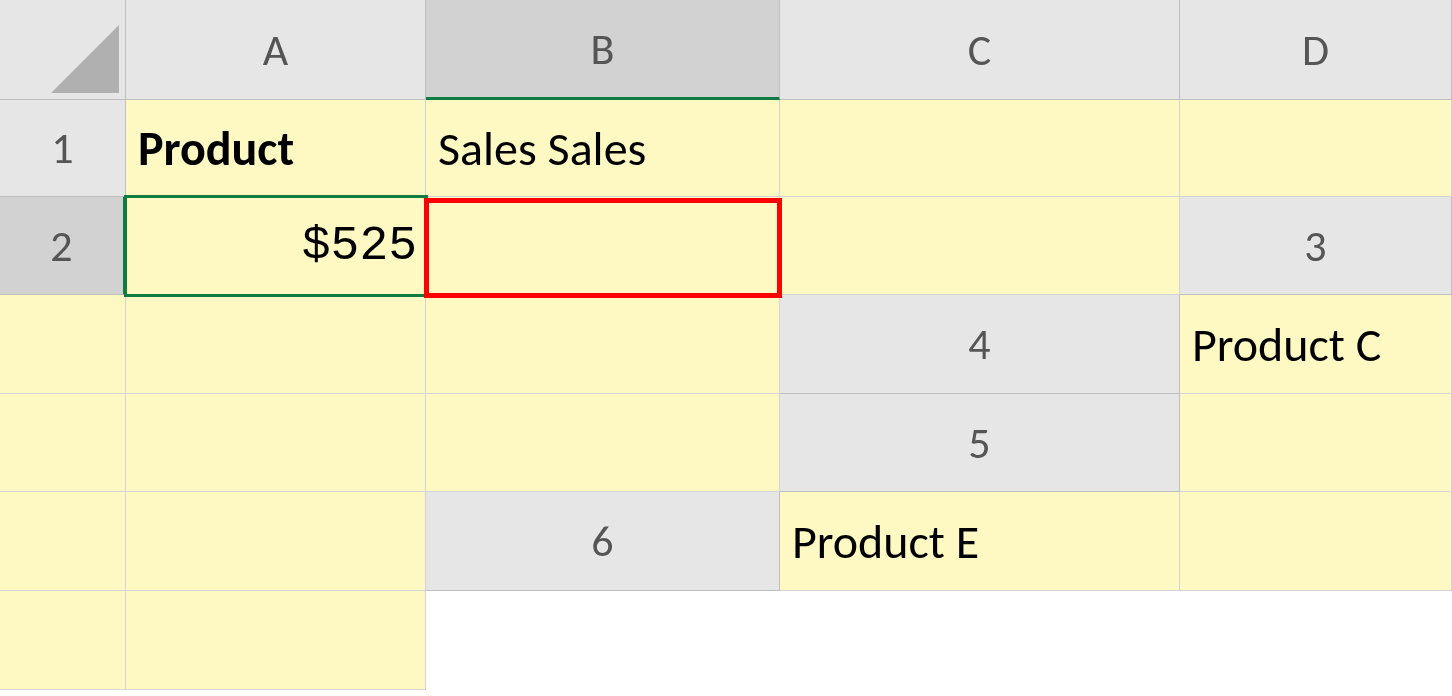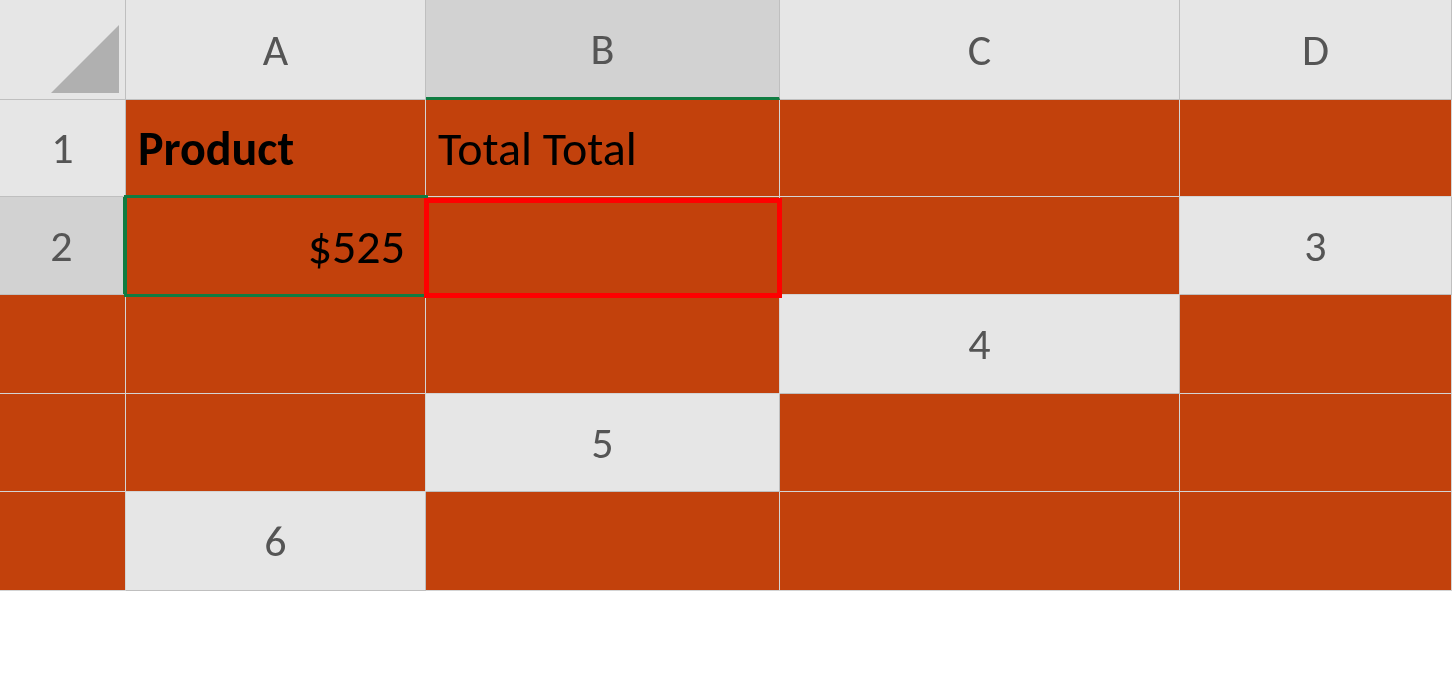--- a/index.html
+++ b/index.html
@@ -22,21 +22,21 @@
       position: relative;
     }
     .cell {
       border-right: 1px solid #d4d4d4;
       border-bottom: 1px solid #d4d4d4;
       display: flex;
       align-items: center;
       padding: 0 12px;
       font-size: 48px;
       color: #000000;
-      background: #c2410c;
+      background: #fef9c3;
       position: relative;
     }
     .col-header {
       background: #e6e6e6;
       justify-content: center;
       color: #555555;
       font-size: 44px;
       border-right: 1px solid #bfbfbf;
       border-bottom: 1px solid #bfbfbf;
     }
@@ -81,61 +81,64 @@
       margin: -2px;
     }
     .red-box {
       position: absolute;
       border: 5px solid #ff0000;
       pointer-events: none;
       z-index: 5;
     }
     .right-align {
       justify-content: flex-end;
-      padding-right: 20px;
+      padding-right: 8px;
+      font-family: Liberation Mono, monospace;
     }
   </style>
 </head>
 <body>
 
 <div class="grid">
 
   <div class="cell corner">
     <div class="corner-triangle"></div>
   </div>
   <div class="cell col-header">A</div>
   <div class="cell col-header selected">B</div>
   <div class="cell col-header">C</div>
   <div class="cell col-header">D</div>
 
   <div class="cell row-header">1</div>
   <div class="cell bold">Product</div>
-  <div class="cell">Total Total</div>
+  <div class="cell">Sales Sales</div>
   <div class="cell"></div>
   <div class="cell"></div>
 
   <div class="cell row-header selected">2</div>
   <div class="cell right-align active-cell">$525</div>
   <div class="cell"></div>
   <div class="cell"></div>
 
   <div class="cell row-header">3</div>
   <div class="cell"></div>
   <div class="cell"></div>
   <div class="cell"></div>
 
   <div class="cell row-header">4</div>
+  <div class="cell">Product C</div>
   <div class="cell"></div>
   <div class="cell"></div>
   <div class="cell"></div>
 
   <div class="cell row-header">5</div>
   <div class="cell"></div>
   <div class="cell"></div>
   <div class="cell"></div>
 
   <div class="cell row-header">6</div>
+  <div class="cell">Product E</div>
   <div class="cell"></div>
   <div class="cell"></div>
   <div class="cell"></div>
 </div>
 
 <div class="red-box" style="left:424px; top:198px; width:358px; height:100px;"></div>
 
 </body></html>

